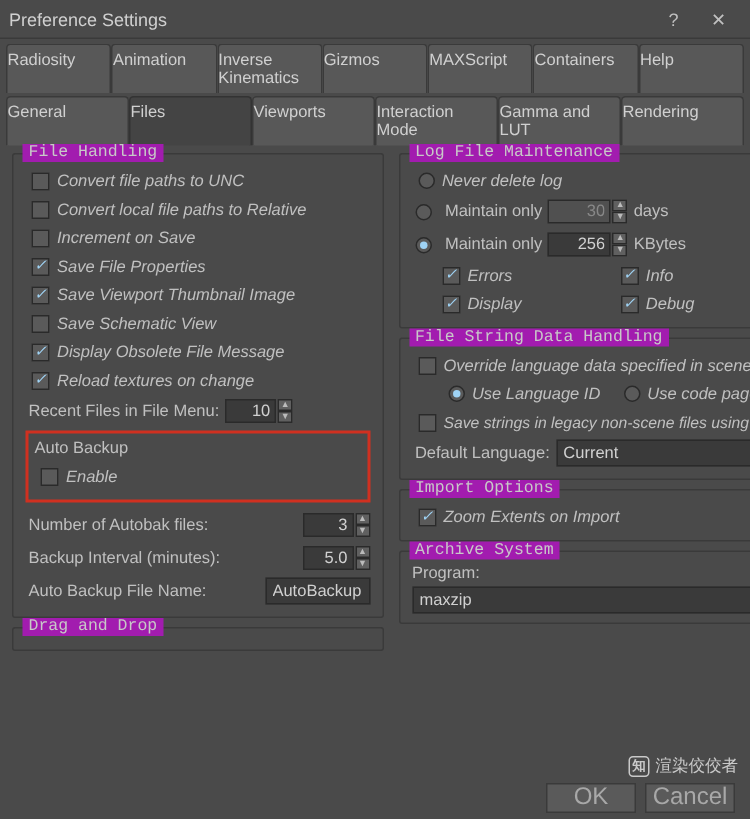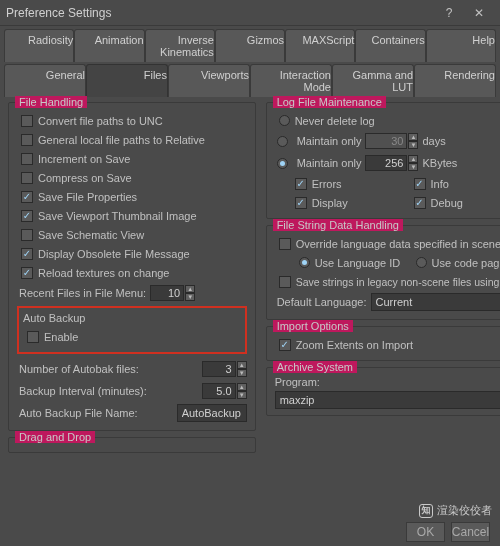--- a/index.html
+++ b/index.html
@@ -3,53 +3,53 @@
 <meta charset="utf-8">
 <style>
 * { margin: 0; padding: 0; box-sizing: border-box; font-family: "Segoe UI", Tahoma, sans-serif; }
 body { background: #4a4a4a; width: 500px; height: 546px; overflow: hidden; font-size: 11px; color: #c0c0c0; }
 
 .titlebar { height: 26px; background: #4a4a4a; display: flex; align-items: center; padding: 0 6px; border-bottom: 1px solid #3a3a3a; }
 .titlebar-title { flex: 1; color: #d0d0d0; font-size: 12px; }
 .winbtn { width: 30px; height: 22px; display: flex; align-items: center; justify-content: center; color: #c0c0c0; font-size: 12px; }
 
 .tabbar { display: flex; flex-wrap: wrap; background: #4a4a4a; padding: 2px 4px 0 4px; gap: 0; }
-.tab { padding: 4px 0; background: #585858; border: 1px solid #3a3a3a; border-bottom: none; color: #d0d0d0; font-size: 11px; text-align: right; position: relative; top: 1px; border-radius: 3px 3px 0 0; cursor: pointer; }
+.tab { padding: 4px 0; background: #585858; border: 1px solid #3a3a3a; border-bottom: none; color: #d0d0d0; font-size: 11px; text-align: left; position: relative; top: 1px; border-radius: 3px 3px 0 0; cursor: pointer; }
 .tab.row1 { flex: 1 1 0; }
 .tab.row2 { flex: 1 1 0; }
 .tab.active { background: #444; border-color: #333; }
 
 .content { display: flex; padding: 6px 8px; gap: 10px; }
 .col { flex: 1; }
 
 .group { border: 1px solid #3a3a3a; border-radius: 2px; padding: 8px 8px 6px 8px; margin-bottom: 6px; position: relative; }
-.group-title { position: absolute; top: -7px; left: 6px; background: #be185d; padding: 0 4px; color: #c8c8c8; font-size: 11px; }
-
-.cb-row { display: flex; align-items: center; height: 19px; padding-left: 4px; }
+.group-title { position: absolute; top: -7px; left: 6px; background: #a21caf; padding: 0 4px; color: #c8c8c8; font-size: 11px; font-family: Liberation Mono, monospace; }
+
+.cb-row { display: flex; align-items: center; height: 19px; padding-left: 4px; font-style: italic; }
 .cb { width: 12px; height: 12px; border: 1px solid #2a2a2a; background: #5a5a5a; margin-right: 5px; display: flex; align-items: center; justify-content: center; color: #9fd3f5; font-size: 10px; line-height: 1; flex-shrink: 0; }
 .cb.checked::before { content: "✓"; }
 .rb { width: 11px; height: 11px; border: 1px solid #2a2a2a; background: #5a5a5a; border-radius: 50%; margin-right: 5px; display: flex; align-items: center; justify-content: center; flex-shrink: 0; }
 .rb.checked::before { content: ""; width: 5px; height: 5px; border-radius: 50%; background: #9fd3f5; display: block; }
 
 .form-row { display: flex; align-items: center; height: 22px; padding-left: 2px; gap: 4px; }
 .label { color: #c0c0c0; white-space: nowrap; }
 .spinner { display: flex; align-items: center; }
 .spinner input { width: 34px; height: 16px; background: #3a3a3a; border: 1px solid #2a2a2a; color: #d0d0d0; font-size: 11px; padding: 0 3px; text-align: right; }
 .spinner.wide input { width: 42px; }
 .spinner.disabled input { background: #505050; color: #888; }
 .spin-btns { display: flex; flex-direction: column; margin-left: 1px; }
 .sb { width: 10px; height: 8px; background: #606060; border: 1px solid #2a2a2a; display: flex; align-items: center; justify-content: center; font-size: 6px; color: #bbb; line-height: 1; }
 
 .textfield { height: 18px; background: #3a3a3a; border: 1px solid #2a2a2a; color: #d0d0d0; padding: 0 4px; font-size: 11px; }
 .dropdown { height: 18px; background: #3a3a3a; border: 1px solid #2a2a2a; color: #d0d0d0; padding: 0 4px; font-size: 11px; display: flex; align-items: center; justify-content: space-between; gap: 4px; }
 
 .redbox { border: 2px solid #d03020; padding: 2px 4px 6px 4px; margin: 2px 0 4px 0; }
 
 .footer { position: absolute; bottom: 4px; right: 10px; display: flex; gap: 6px; }
-.btn { width: 39px; height: 20px; background: #5a5a5a; border: 1px solid #3a3a3a; color: #a8a8a8; font-size: 12px; display: flex; align-items: center; justify-content: center; }
+.btn { width: 60px; height: 20px; background: #5a5a5a; border: 1px solid #3a3a3a; color: #a8a8a8; font-size: 16px; display: flex; align-items: center; justify-content: center; }
 
 .watermark { position: absolute; bottom: 28px; right: 8px; display: flex; align-items: center; gap: 4px; color: #e0e0e0; font-size: 11px; opacity: 0.85; }
 .wm-logo { width: 14px; height: 14px; border: 1px solid #e0e0e0; border-radius: 3px; display: flex; align-items: center; justify-content: center; font-size: 9px; font-weight: bold; }
 
 .indent { padding-left: 20px; }
 .indent2 { padding-left: 24px; }
 </style>
 </head>
 <body>
 
@@ -81,29 +81,25 @@
   <div class="col">
 
     <div class="group">
       <span class="group-title">File Handling</span>
       <div class="cb-row">
           <span class="cb"></span>
           <span class="label">Convert file paths to UNC</span>
         </div>
       <div class="cb-row">
           <span class="cb"></span>
-          <span class="label">General local file paths to Relative</span>
+          <span class="label">Convert local file paths to Relative</span>
         </div>
       <div class="cb-row">
           <span class="cb"></span>
           <span class="label">Increment on Save</span>
-        </div>
-      <div class="cb-row">
-          <span class="cb"></span>
-          <span class="label">Compress on Save</span>
         </div>
       <div class="cb-row">
           <span class="cb checked"></span>
           <span class="label">Save File Properties</span>
         </div>
       <div class="cb-row">
           <span class="cb checked"></span>
           <span class="label">Save Viewport Thumbnail Image</span>
         </div>
       <div class="cb-row">

